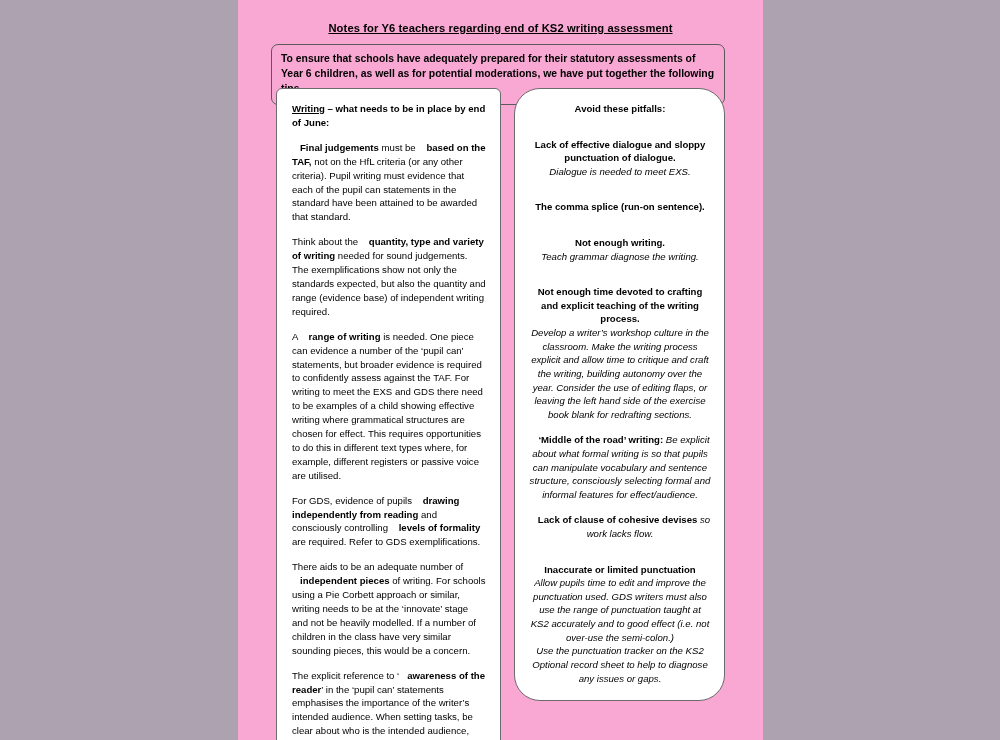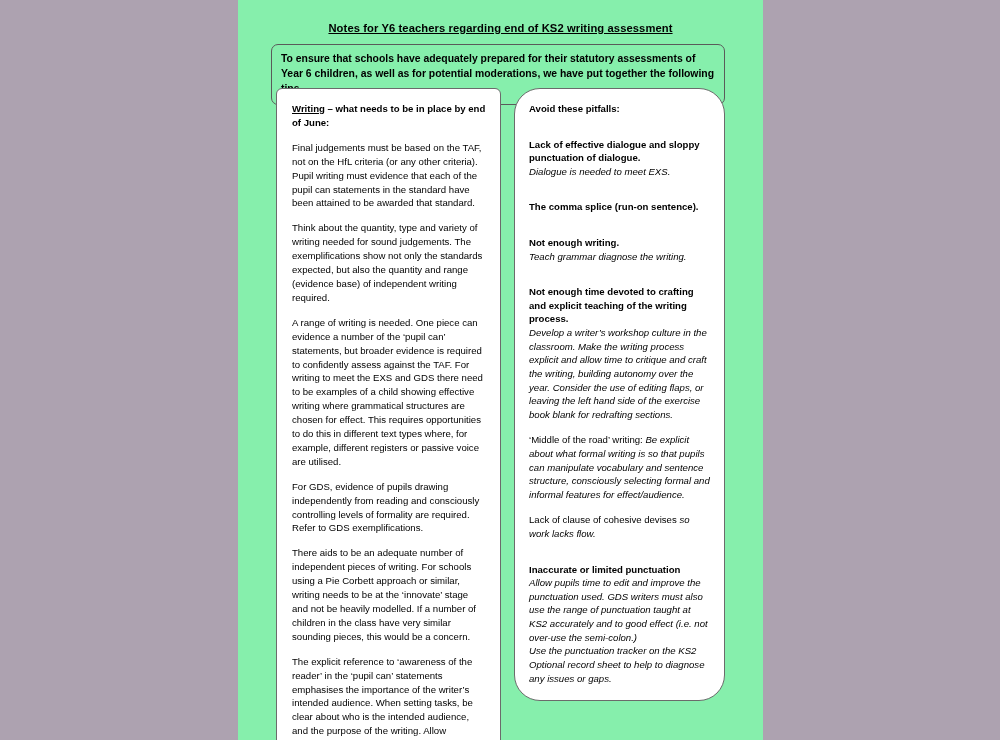--- a/index.html
+++ b/index.html
@@ -12,21 +12,21 @@
     background: #ada2b0;
     font-family: "Liberation Sans", sans-serif;
     overflow: hidden;
   }
   #page {
     position: absolute;
     left: 238px;
     top: 0;
     width: 525px;
     height: 740px;
-    background: #86efac;
+    background: #f9a8d4;
   }
   #doc-title {
     position: absolute;
     left: 0;
     top: 22px;
     width: 525px;
     text-align: center;
     font-weight: bold;
     font-size: 11.2px;
     color: #000;
@@ -79,32 +79,32 @@
     margin: 0 0 11px 0;
   }
   .para:last-child { margin-bottom: 0; }
   .head {
     font-weight: bold;
   }
   .head-underline {
     font-weight: bold;
     text-decoration: underline;
   }
-  b { font-weight: normal; }
+  b { font-weight: bold; margin-left: 8px; }
   i { font-style: italic; }
   .blk-head {
     font-weight: bold;
     display: block;
     margin-top: 22px;
   }
   .ital-body {
     font-style: italic;
     display: block;
   }
-  .rt .para { margin-bottom: 12px; }
+  .rt .para { margin-bottom: 12px; text-align: center; }
   .rt { line-height: 1.42; }
 </style>
 </head>
 <body>
 
 <div id="page">
 
   <div id="doc-title">Notes for Y6 teachers regarding end of KS2 writing assessment</div>
 
   <div id="intro-box">

